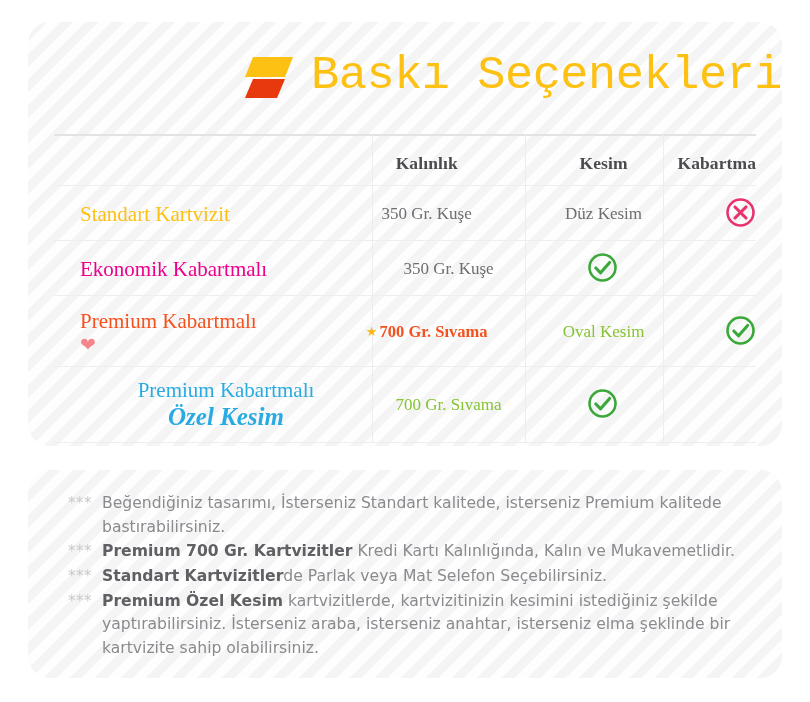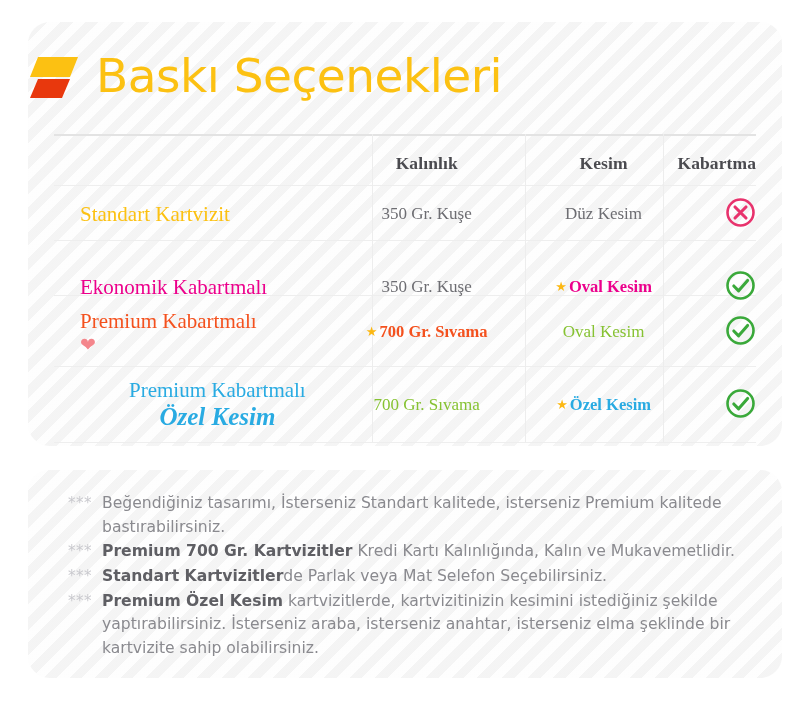--- a/index.html
+++ b/index.html
@@ -51,21 +51,22 @@
 
   
   .title-row {
     position: absolute;
     left: 0;
     top: 18px;
     width: 754px;
     height: 70px;
     display: flex;
     align-items: center;
-    justify-content: flex-start;
+    justify-content: flex-end;
+    font-family: Liberation Mono, monospace;
   }
   .logo-mark {
     width: 52px;
     height: 48px;
     margin-right: 16px;
     flex: 0 0 auto;
     position: relative;
     top: 2px;
   }
   .title-text {
@@ -240,29 +241,26 @@
       <div class="c-emb">
         <span class="mark">
           <svg width="31" height="31" viewBox="0 0 31 31">
             <circle cx="15.5" cy="15.5" r="13" fill="none" stroke="#e8336d" stroke-width="2.6"></circle>
             <path d="M10 10 L21 21 M21 10 L10 21" stroke="#e8336d" stroke-width="3.1" stroke-linecap="round"></path>
           </svg>
         </span>
       </div>
     </div>
 
-    <div class="row" style="top:241px;height:48px">
+    <div class="row" style="top:223px;height:48px">
       <div class="c-name">
         <div class="title-cell" style="color: rgb(236, 0, 140);">Ekonomik Kabartmalı</div>
       </div>
       <div class="c-thick">
         <span class="val">350 Gr. Kuşe</span>
-      </div>
-      <div class="c-cut">
-        <span class="star">★</span><span class="val hl" style="color: rgb(236, 0, 140);">Oval Kesim</span>
       </div>
       <div class="c-emb">
         <span class="mark">
           <svg width="31" height="31" viewBox="0 0 31 31">
             <circle cx="15.5" cy="15.5" r="13" fill="none" stroke="#3aa93a" stroke-width="2.6"></circle>
             <path d="M8.8 16 L13.6 20.8 L22.6 10.5" fill="none" stroke="#3aa93a" stroke-width="3.1" stroke-linecap="round" stroke-linejoin="round"></path>
           </svg>
         </span>
       </div>
     </div>
@@ -291,23 +289,20 @@
     </div>
 
     <div class="row" style="top:348px;height:70px">
       <div class="c-name">
         <div class="title-cell" style="text-align: center; color: rgb(41, 171, 226);">Premium Kabartmalı</div>
         <div class="special-line" style="color: rgb(41, 171, 226);">Özel Kesim</div>
       </div>
       <div class="c-thick">
         <span class="val green" style="color: rgb(134, 194, 50);">700 Gr. Sıvama</span>
       </div>
-      <div class="c-cut">
-        <span class="star">★</span><span class="val hl" style="color: rgb(41, 171, 226);">Özel Kesim</span>
-      </div>
       <div class="c-emb">
         <span class="mark">
           <svg width="31" height="31" viewBox="0 0 31 31">
             <circle cx="15.5" cy="15.5" r="13" fill="none" stroke="#3aa93a" stroke-width="2.6"></circle>
             <path d="M8.8 16 L13.6 20.8 L22.6 10.5" fill="none" stroke="#3aa93a" stroke-width="3.1" stroke-linecap="round" stroke-linejoin="round"></path>
           </svg>
         </span>
       </div>
     </div>
   </div>

